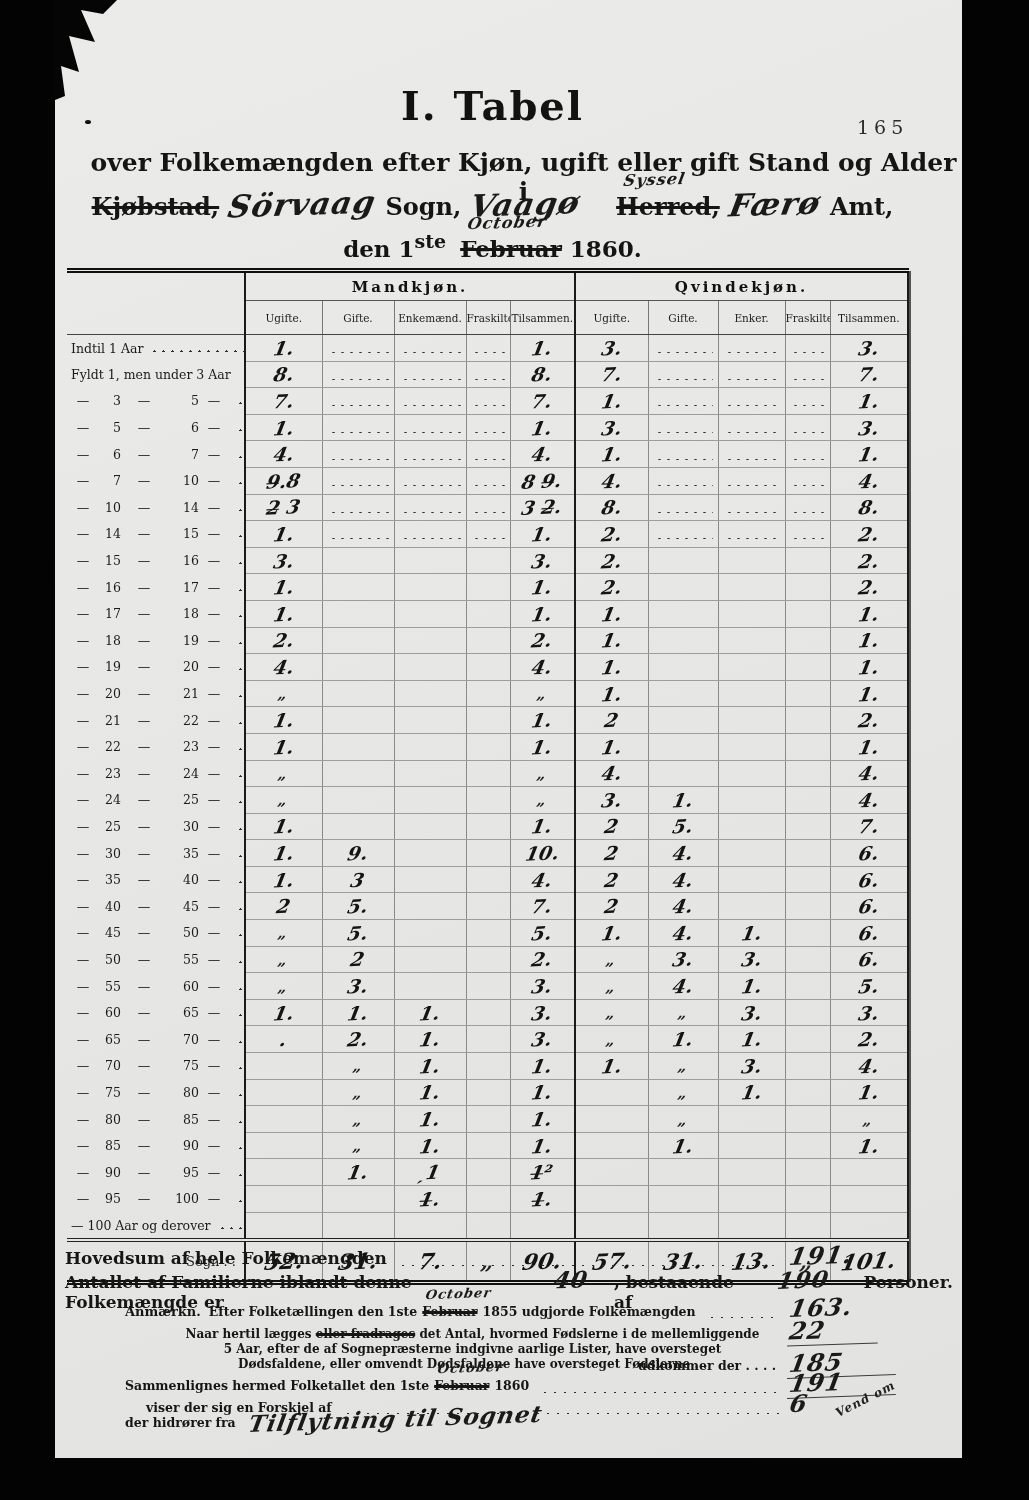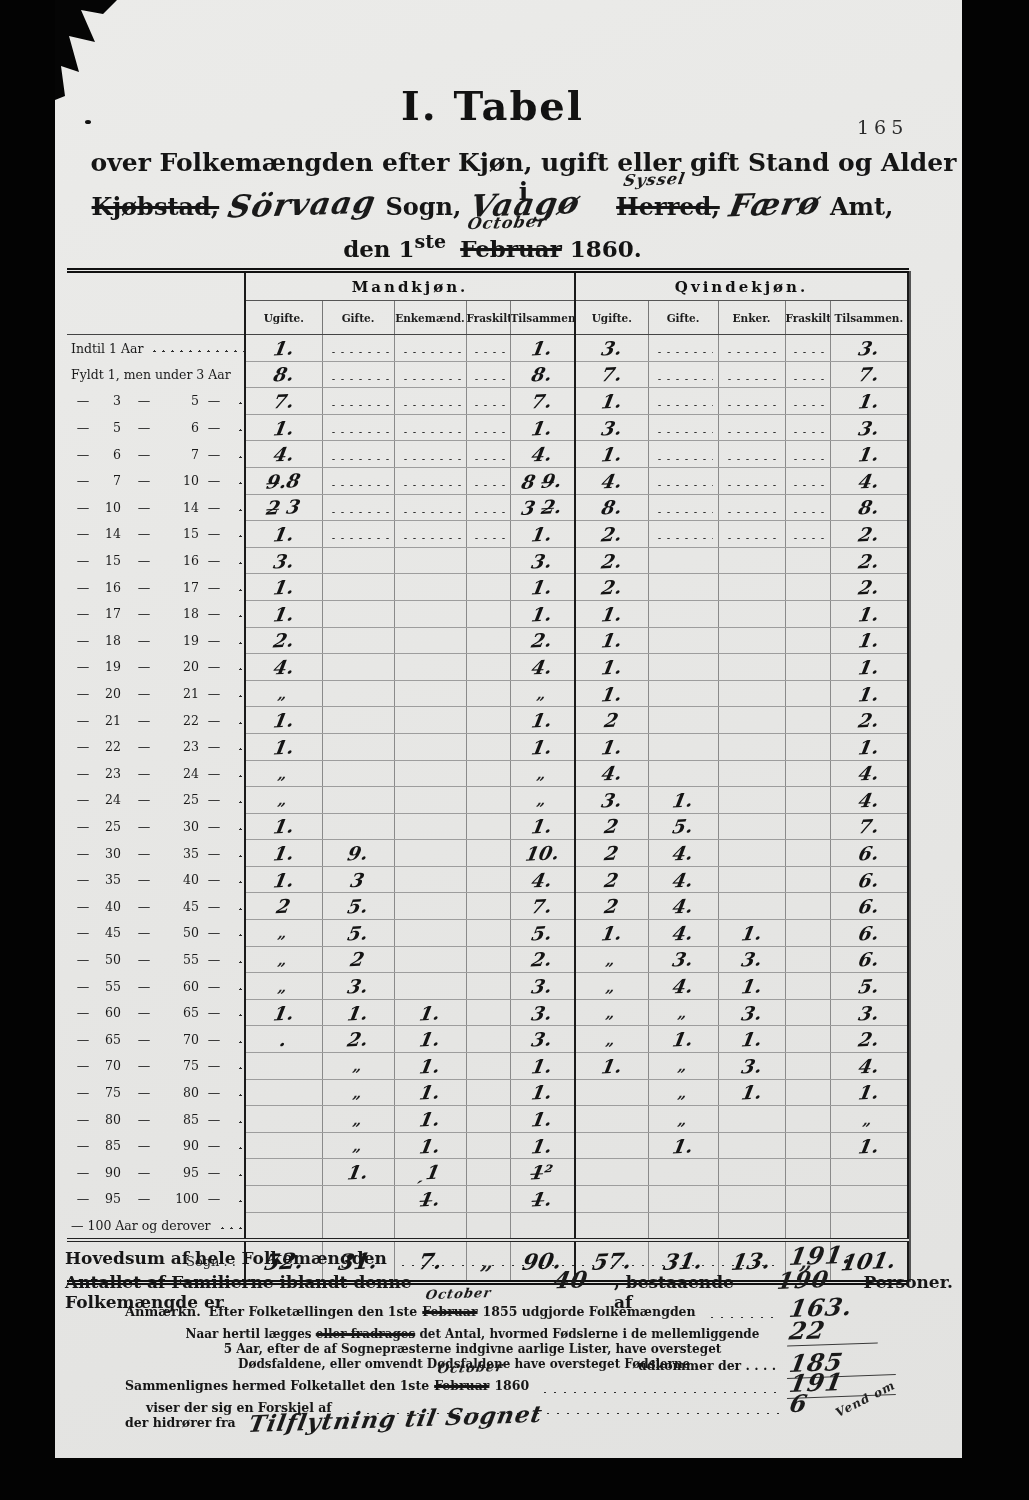--- a/index.html
+++ b/index.html
@@ -28,21 +28,21 @@
   .sup{font-size:19px;vertical-align:super;}
   
   table.census{position:absolute;left:12px;top:268px;width:841px;border-collapse:collapse;
        table-layout:fixed;border-top:5px double #111;border-bottom:5px double #111;
        border-right:2.4px solid #1a1a1a;box-shadow:5px 0 0 -3px #555;}
   th,td{padding:0;margin:0;overflow:hidden;white-space:nowrap;}
   th.corner{border-right:2.4px solid #1a1a1a;border-bottom:1px solid #444;}
   th.grp{font-size:15px;font-weight:bold;letter-spacing:3px;color:#111;height:27px;
          border-bottom:1px solid #555;}
   th.grp-f{border-left:2.4px solid #1a1a1a;}
-  th.sub{font-size:10.5px;font-weight:bold;color:#1d1d1d;height:33px;
+  th.sub{font-size:10.5px;font-weight:normal;color:#1d1d1d;height:33px;
          border-left:1px solid #777;border-bottom:1px solid #444;}
   th.s0,td.c0{border-left:none;}
   th.s5,td.c5{border-left:2.4px solid #1a1a1a !important;}
   td.lbl{border-right:2.4px solid #1a1a1a;height:25.6px;font-size:12.5px;font-weight:normal;
          color:#1b1b1b;}
   td.cell{border-left:1px solid #8a8a8a;border-bottom:1px solid #9d9d9d;text-align:center;
           height:25.6px;}
   .lblflex{display:flex;align-items:baseline;padding-left:2px;}
   .d1{flex:0 0 28px;text-align:center;} .ag1{flex:0 0 24px;text-align:right;}
   .d2{flex:0 0 46px;text-align:center;} .ag2{flex:0 0 32px;text-align:right;}

